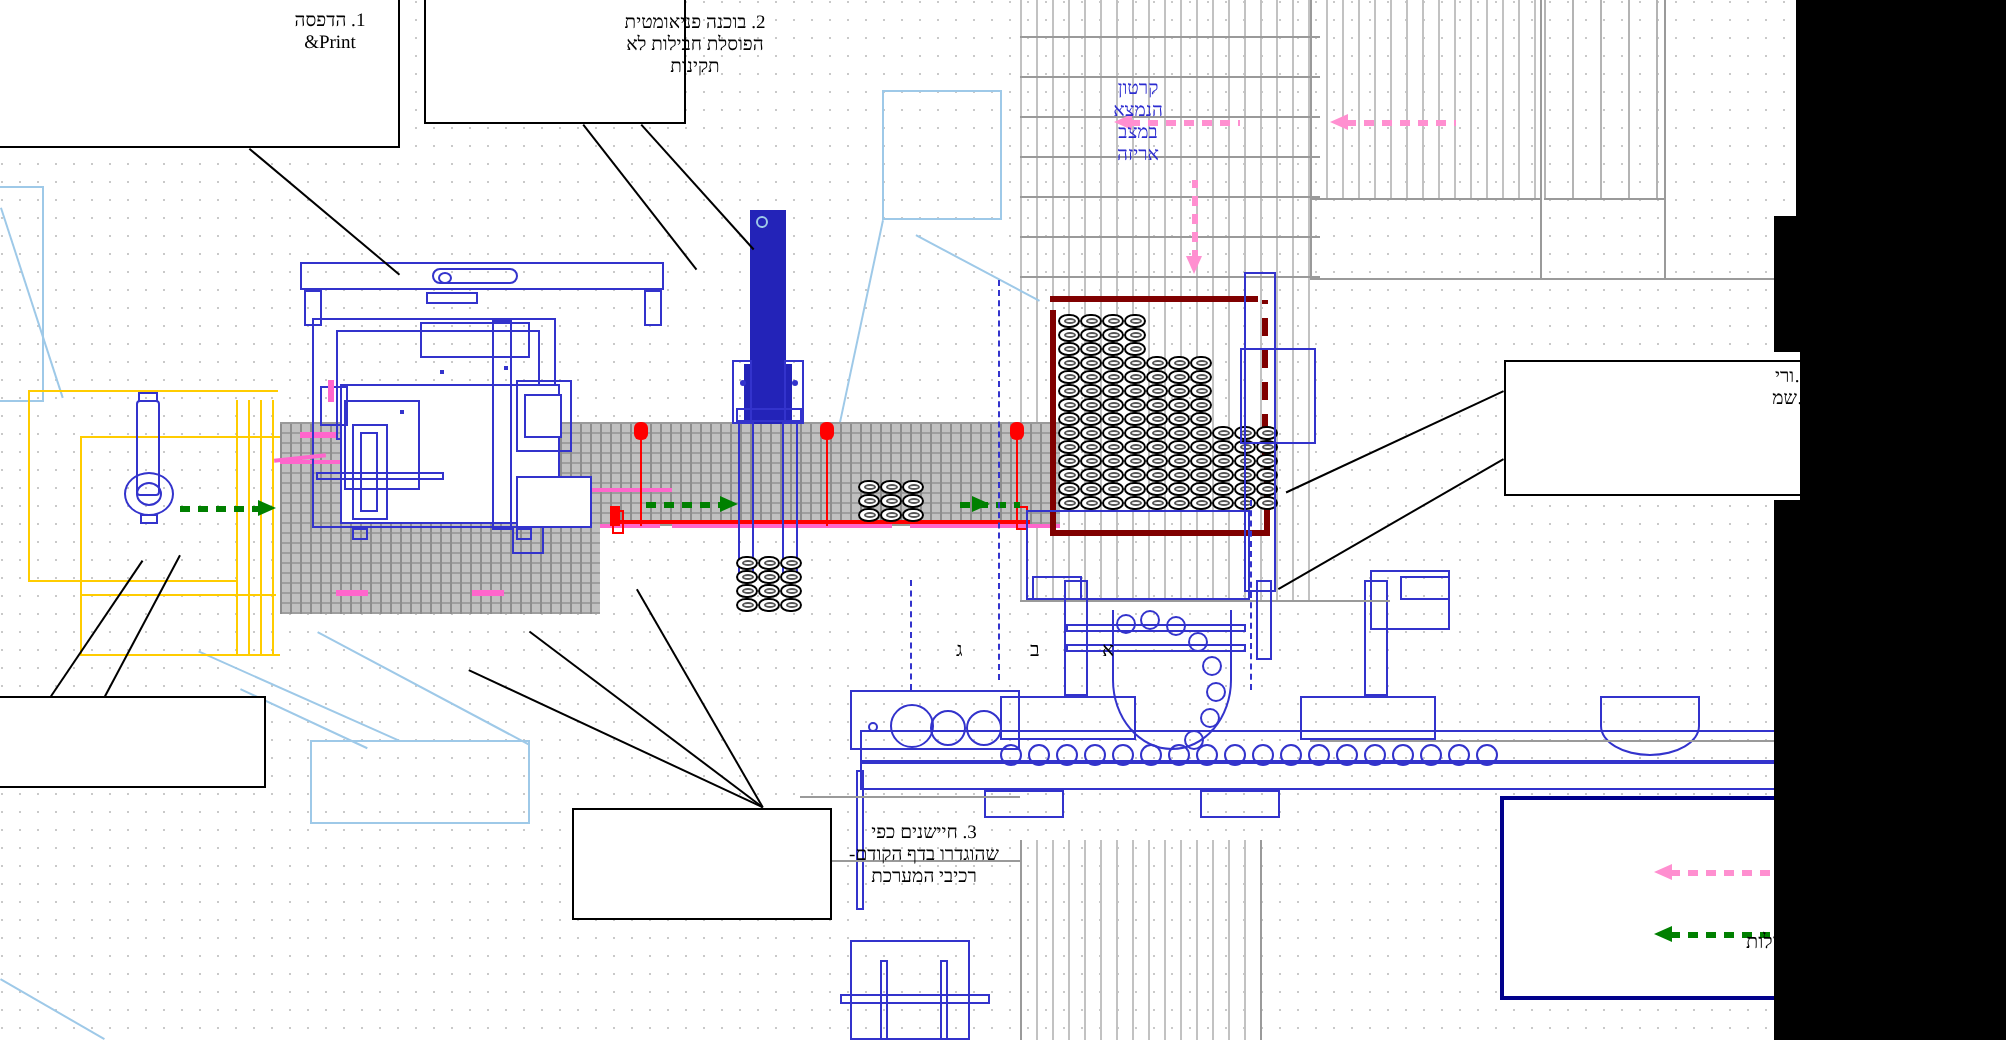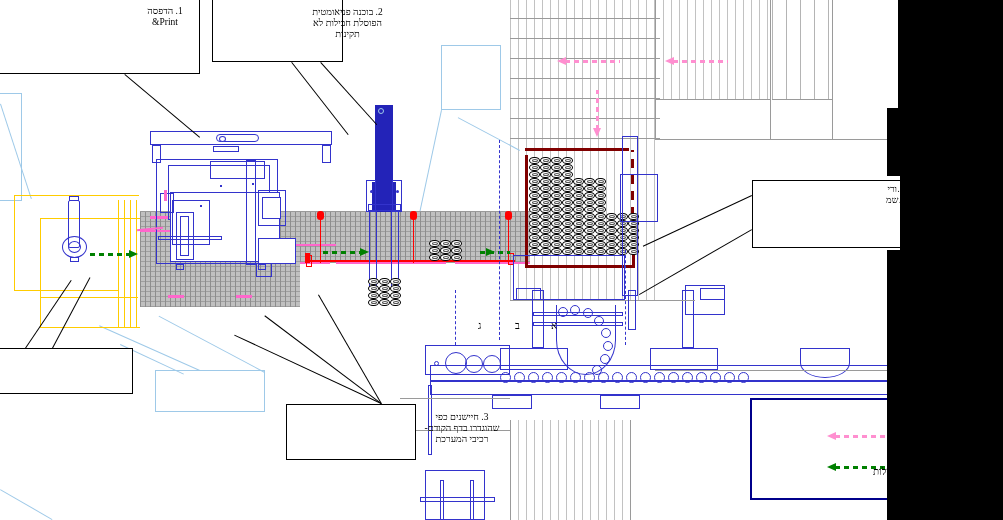--- a/index.html
+++ b/index.html
@@ -105,20 +105,24 @@
   <div class="grayln" style="left:510px;top:118px;width:150px;height:1px;"></div>
   <div class="grayln" style="left:510px;top:138px;width:150px;height:1px;"></div>
 
   <div class="dash pinkd" style="left:565px;top:60px;width:55px;"></div>
   <div class="arrowL" style="left:557px;top:57px;border-right:9px solid #ff8fd0;"></div>
   <div class="dash pinkd" style="left:673px;top:60px;width:55px;"></div>
   <div class="arrowL" style="left:665px;top:57px;border-right:9px solid #ff8fd0;"></div>
   <div class="dashv pinkd" style="left:596px;top:90px;height:40px;"></div>
   <div class="arrowD" style="left:593px;top:128px;border-top:9px solid #ff8fd0;"></div>
 
+  <div class="btext" style="left:540px;top:40px;width:58px;">קרטון
+הנמצא
+במצב
+אריזה</div>
 
   <div class="lblue" style="left:-40px;top:93px;width:62px;height:108px;"></div>
   <div class="lblf" style="left:0px;top:104px;width:1px;height:100px;transform:rotate(-18deg);transform-origin:0 0;"></div>
   <div class="lblue" style="left:441px;top:45px;width:60px;height:65px;"></div>
   <div class="lblf" style="left:441px;top:110px;width:1px;height:110px;transform:rotate(12deg);transform-origin:0 0;"></div>
   <div class="lblue" style="left:155px;top:370px;width:110px;height:42px;"></div>
   <div class="lblf" style="left:265px;top:372px;width:1px;height:120px;transform:rotate(118deg);transform-origin:0 0;"></div>
   <div class="lblf" style="left:200px;top:370px;width:1px;height:110px;transform:rotate(114deg);transform-origin:0 0;"></div>
   <div class="lblf" style="left:120px;top:345px;width:1px;height:70px;transform:rotate(-65deg);transform-origin:0 0;"></div>
   <div class="lblf" style="left:520px;top:150px;width:1px;height:70px;transform:rotate(118deg);transform-origin:0 0;"></div>

